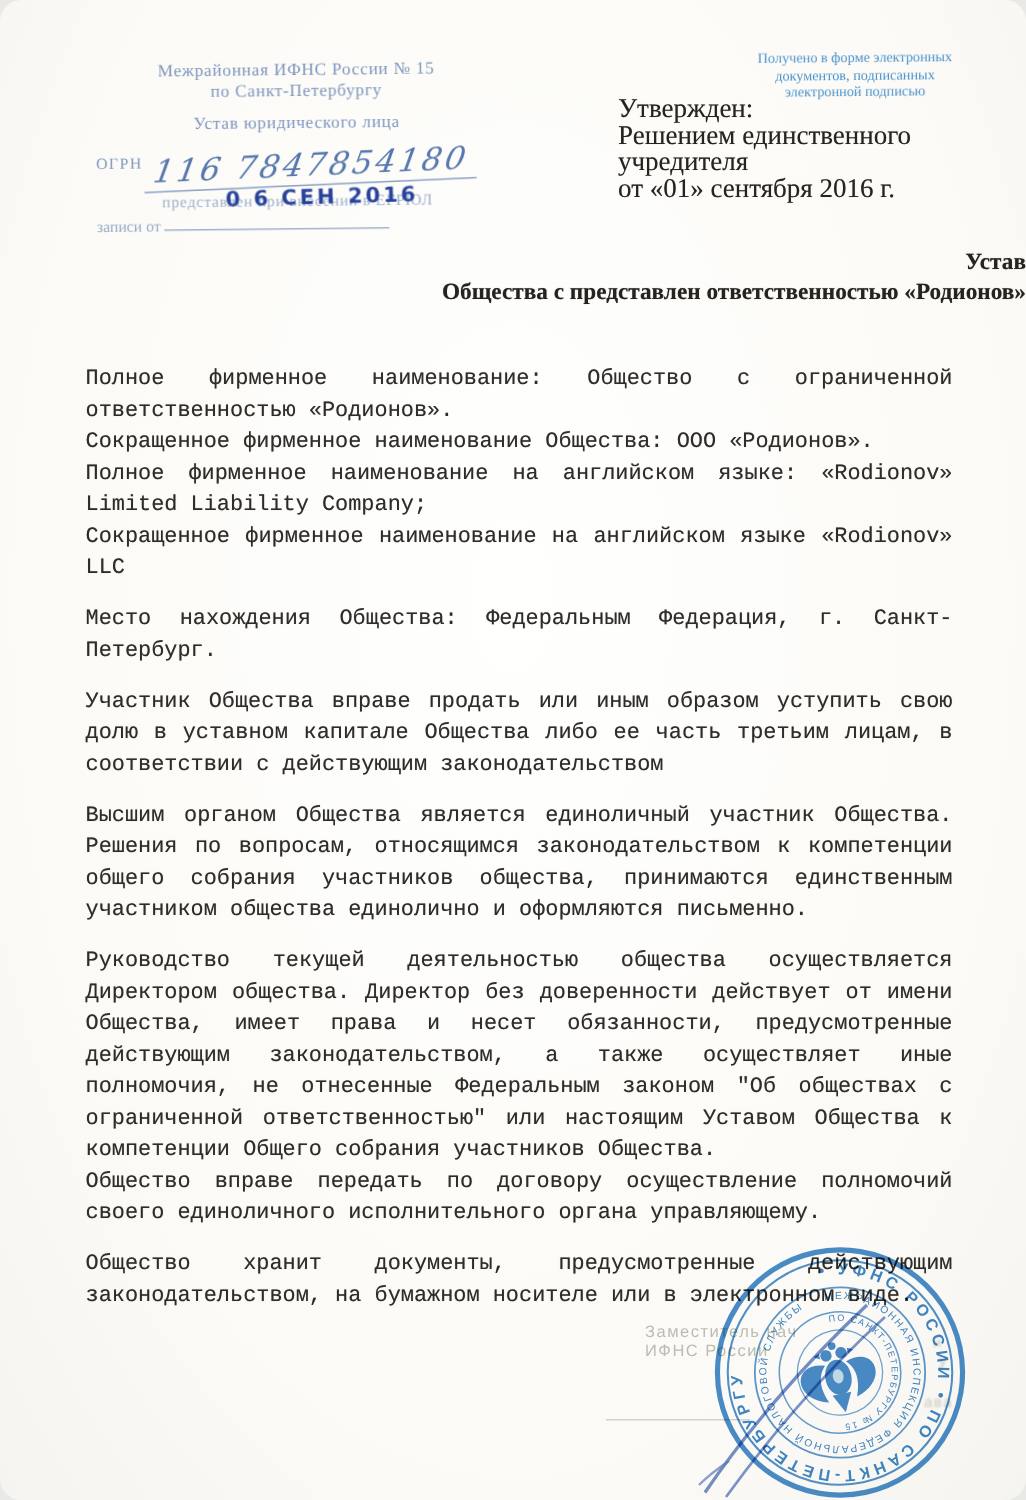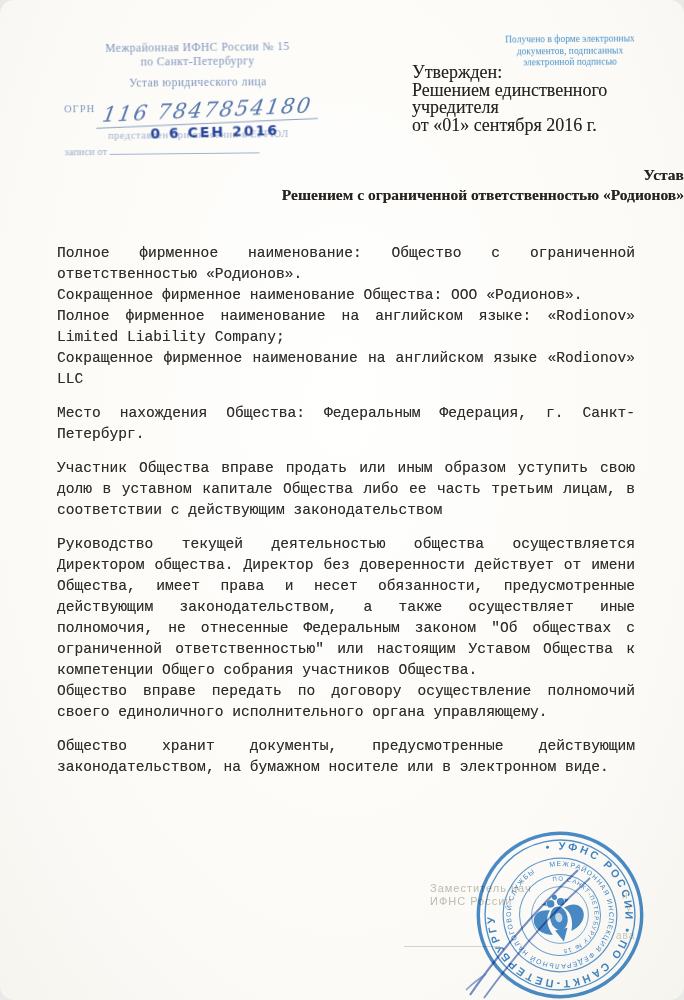--- a/index.html
+++ b/index.html
@@ -139,30 +139,31 @@
   </div>
 
   <div class="approval">
     <div>Утвержден:</div>
     <div>Решением единственного учредителя</div>
     <div>от «01» сентября 2016 г.</div>
   </div>
 
   <div class="doc-title">
     <div>Устав</div>
-    <div>Решением с ограниченной ответственностью «Родионов»</div>
+    <div>Общества с представлен ответственностью «Родионов»</div>
   </div>
 
   <div class="doc-body">
     <p>Полное фирменное наименование: Общество с ограниченной ответственностью «Родионов».
 Сокращенное фирменное наименование Общества: ООО «Родионов».
 Полное фирменное наименование на английском языке: «Rodionov» Limited Liability Company;
 Сокращенное фирменное наименование на английском языке «Rodionov» LLC</p>
     <p>Место нахождения Общества: Федеральным Федерация, г. Санкт-Петербург.</p>
     <p>Участник Общества вправе продать или иным образом уступить свою долю в уставном капитале Общества либо ее часть третьим лицам, в соответствии с действующим законодательством</p>
+    <p>Высшим органом Общества является единоличный участник Общества. Решения по вопросам, относящимся законодательством к компетенции общего собрания участников общества, принимаются единственным участником общества единолично и оформляются письменно.</p>
     <p>Руководство текущей деятельностью общества осуществляется Директором общества. Директор без доверенности действует от имени Общества, имеет права и несет обязанности, предусмотренные действующим законодательством, а также осуществляет иные полномочия, не отнесенные Федеральным законом "Об обществах с ограниченной ответственностью" или настоящим Уставом Общества к компетенции Общего собрания участников Общества.
 Общество вправе передать по договору осуществление полномочий своего единоличного исполнительного органа управляющему.</p>
     <p>Общество хранит документы, предусмотренные действующим законодательством, на бумажном носителе или в электронном виде.</p>
   </div>
 
   <div class="sig-meta">
     <div>Заместитель нач</div>
     <div>ИФНС России</div>
   </div>
   <div class="sig-line"></div>

